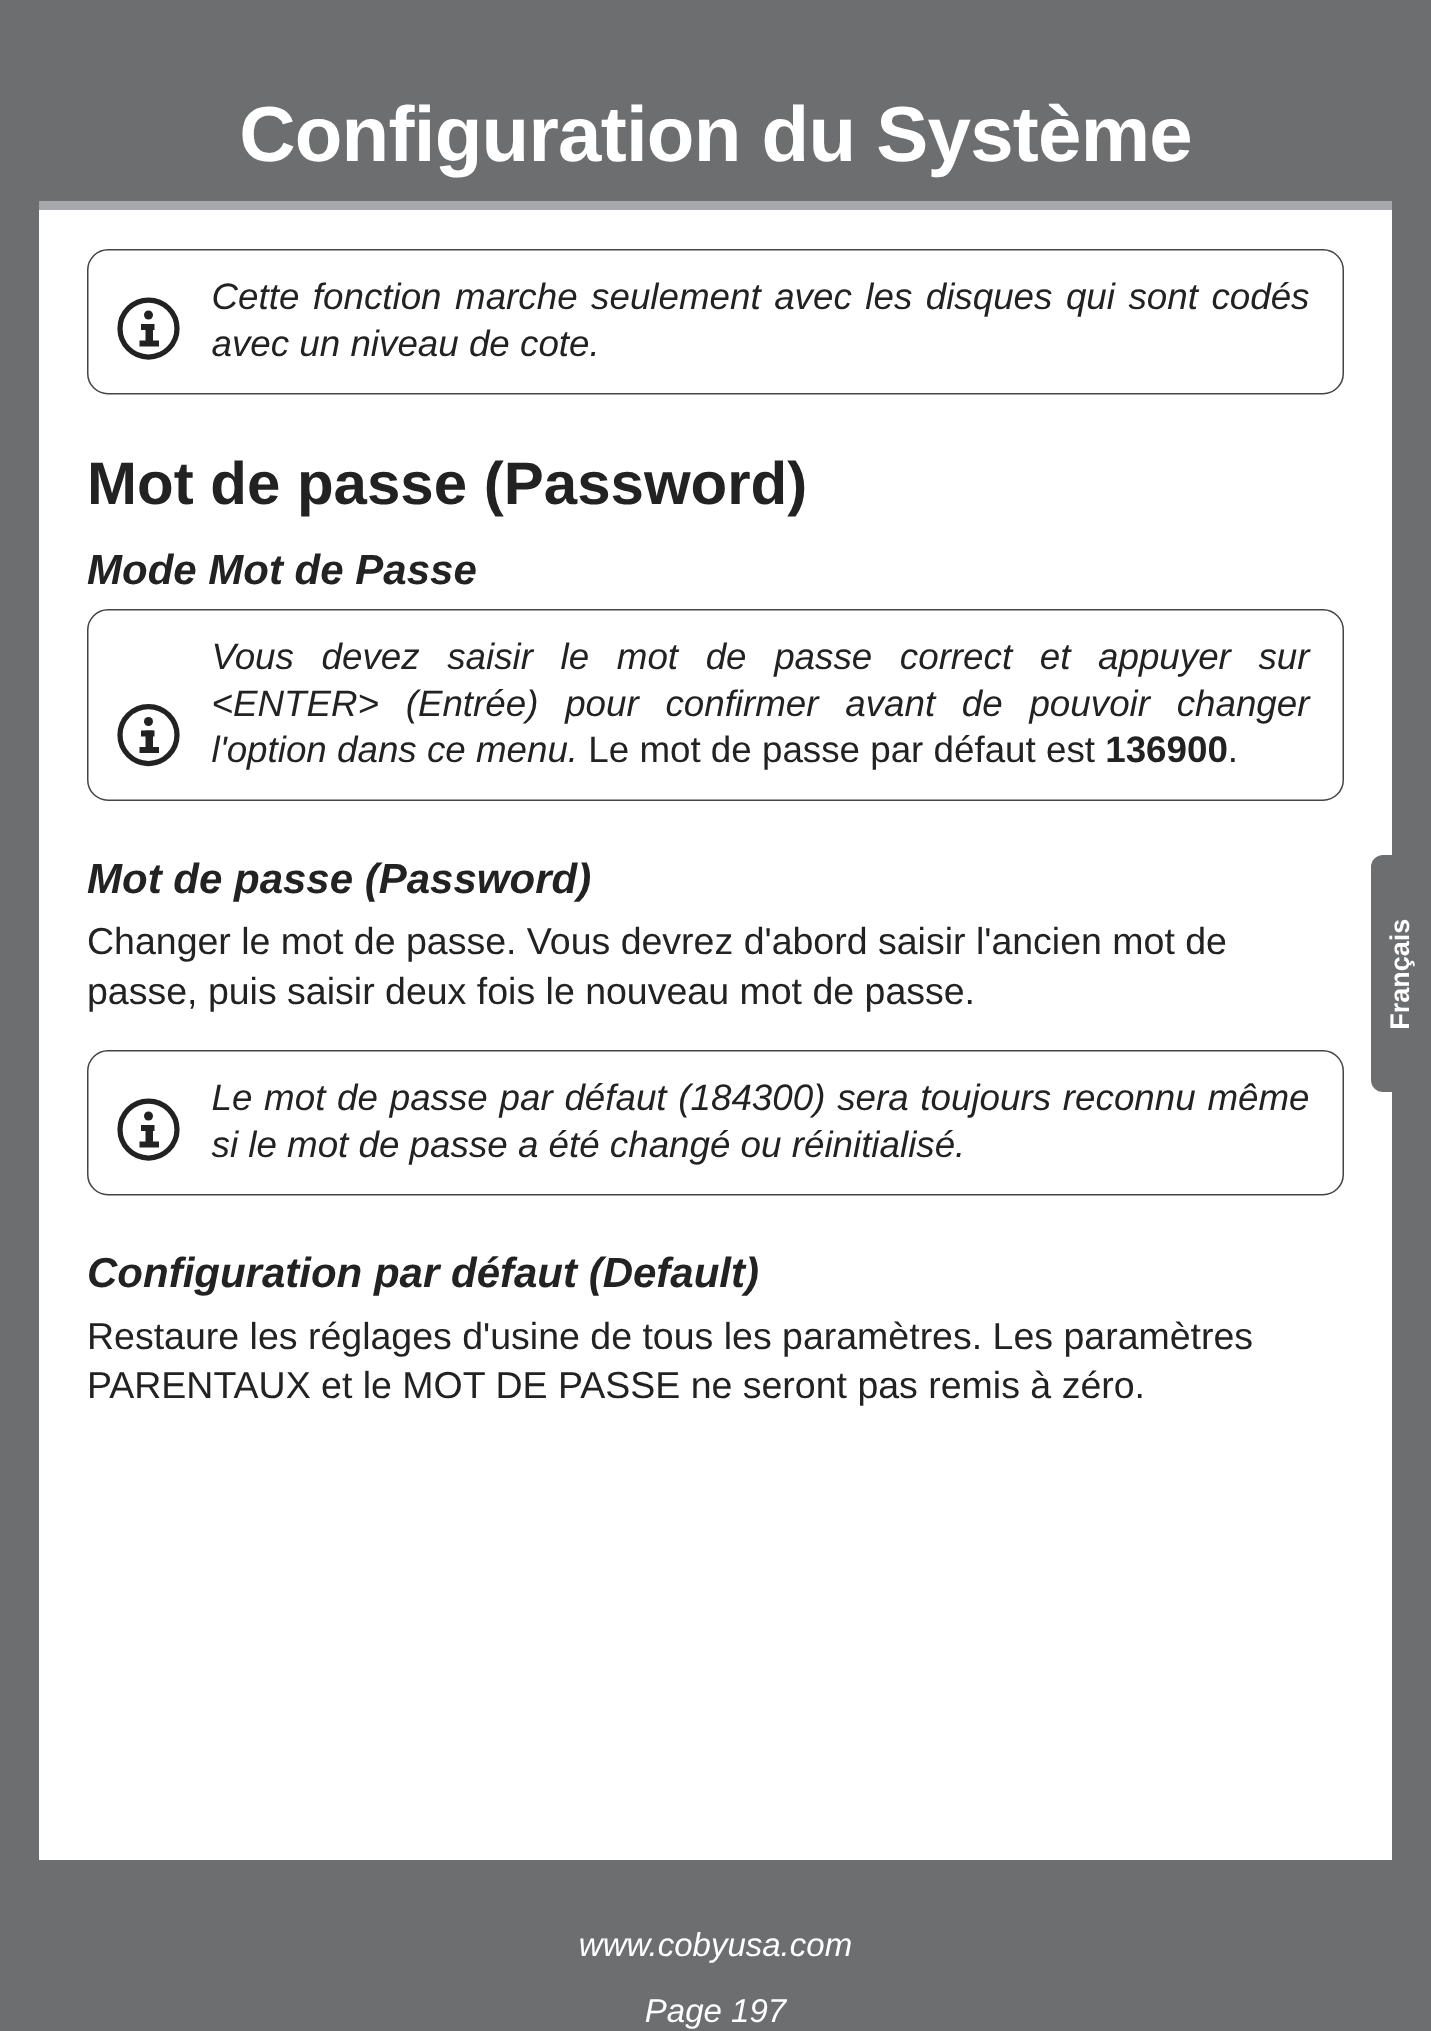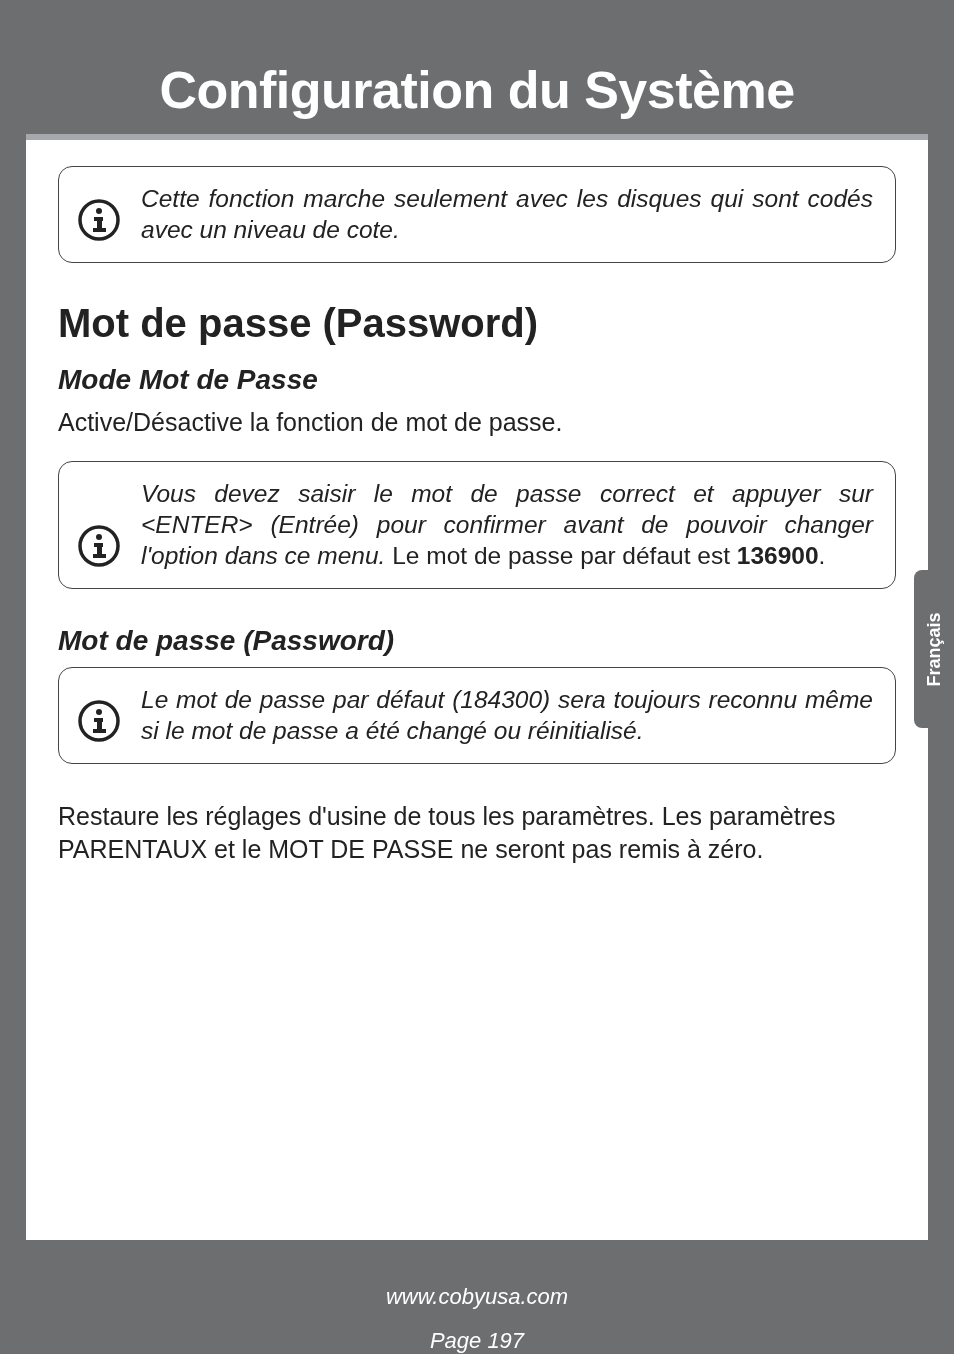--- a/index.html
+++ b/index.html
@@ -139,52 +139,53 @@
           <rect x="20" y="19" width="5" height="13" fill="#222"></rect>
           <rect x="16" y="30" width="13" height="4" fill="#222"></rect>
         </svg>
       </div>
       <p>Cette fonction marche seulement avec les disques qui sont codés avec un niveau de cote.</p>
     </div>
 
     <h2>Mot de passe (Password)</h2>
 
     <h3>Mode Mot de Passe</h3>
-    <p class="body-text">Active/Désactive la fonction de mot de passe.</p>
 
     <div class="info-box">
       <div class="icon-wrap">
         <svg class="info-icon-svg" viewBox="0 0 44 44">
           <circle cx="22" cy="22" r="19" fill="none" stroke="#222" stroke-width="3.5"></circle>
           <circle cx="22" cy="13" r="3" fill="#222"></circle>
           <rect x="17" y="19" width="9" height="4" fill="#222"></rect>
           <rect x="20" y="19" width="5" height="13" fill="#222"></rect>
           <rect x="16" y="30" width="13" height="4" fill="#222"></rect>
         </svg>
       </div>
       <p>
         <span>Vous devez saisir le mot de passe correct et appuyer sur &lt;ENTER&gt; (Entrée) pour confirmer avant de pouvoir changer l'option dans ce menu. </span><span class="nonital">Le mot de passe par défaut est </span><strong>136900</strong><span class="nonital">.</span>
       </p>
     </div>
 
     <h3>Mot de passe (Password)</h3>
+    <p class="body-text">Changer le mot de passe. Vous devrez d'abord saisir l'ancien mot de passe, puis saisir deux fois le nouveau mot de passe.</p>
 
     <div class="info-box">
       <div class="icon-wrap">
         <svg class="info-icon-svg" viewBox="0 0 44 44">
           <circle cx="22" cy="22" r="19" fill="none" stroke="#222" stroke-width="3.5"></circle>
           <circle cx="22" cy="13" r="3" fill="#222"></circle>
           <rect x="17" y="19" width="9" height="4" fill="#222"></rect>
           <rect x="20" y="19" width="5" height="13" fill="#222"></rect>
           <rect x="16" y="30" width="13" height="4" fill="#222"></rect>
         </svg>
       </div>
       <p>Le mot de passe par défaut (184300) sera toujours reconnu même si le mot de passe a été changé ou réinitialisé.</p>
     </div>
 
+    <h3>Configuration par défaut (Default)</h3>
     <p class="body-text">Restaure les réglages d'usine de tous les paramètres. Les paramètres PARENTAUX et le MOT DE PASSE ne seront pas remis à zéro.</p>
 
   </div>
 
 </div>
 
 <div class="side-tab">
   <span>Français</span>
 </div>
 

